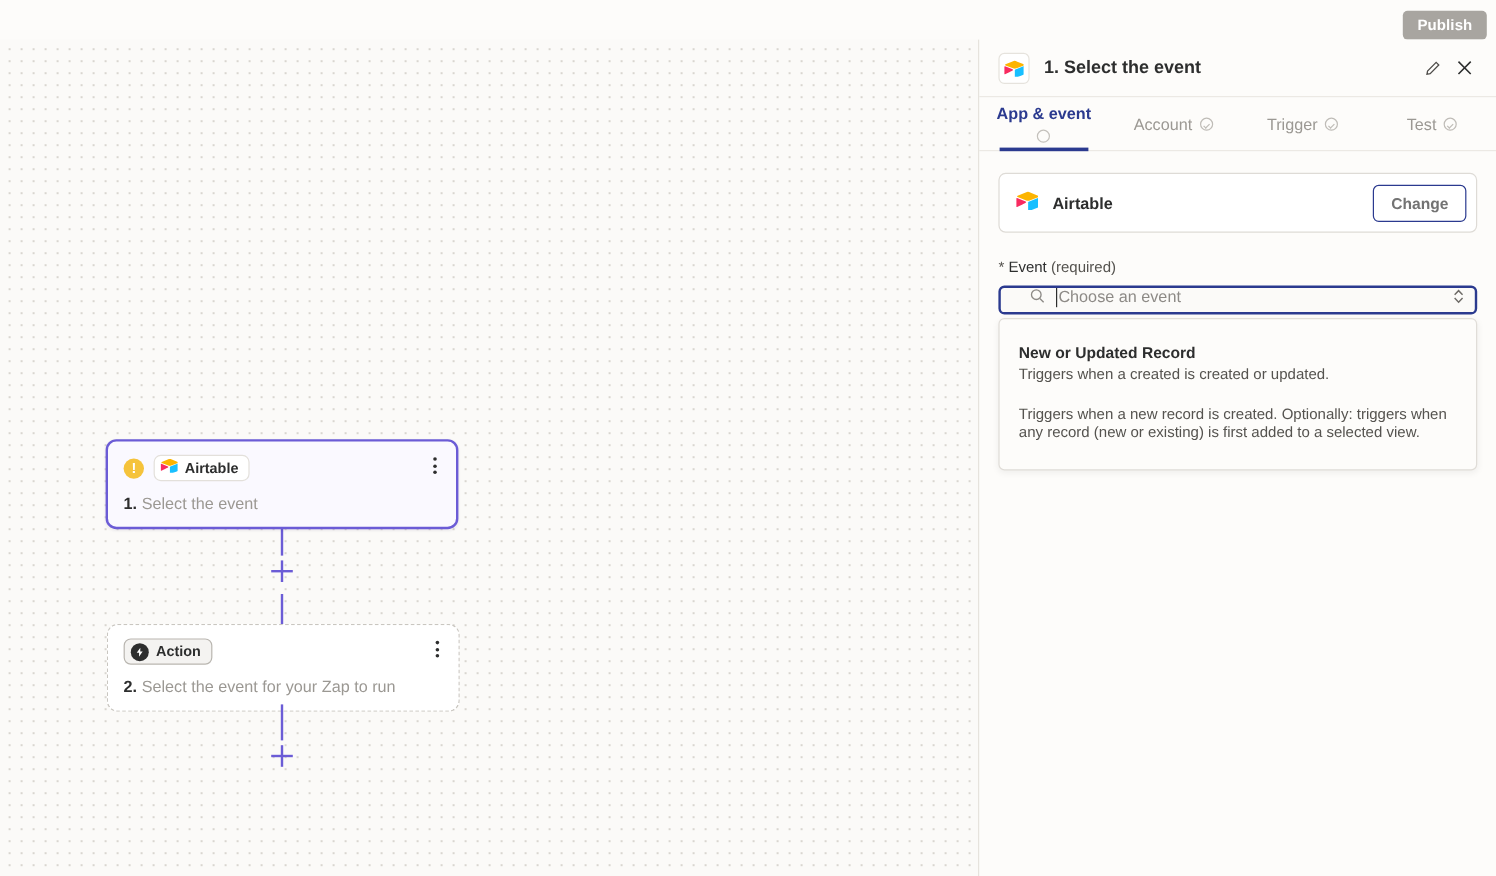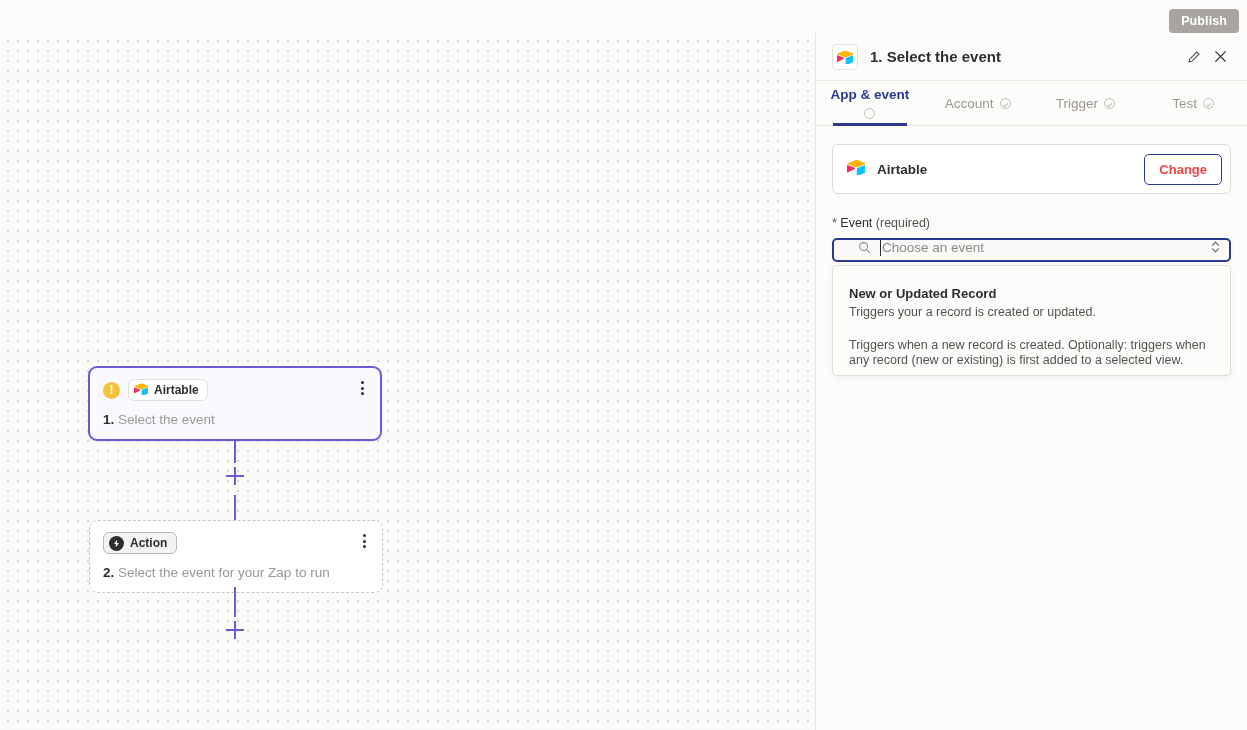--- a/index.html
+++ b/index.html
@@ -213,21 +213,21 @@
     padding: 0 8px 0 14px;
   }
   .app-card-name {
     margin-left: 12px;
     font-size: 13.5px; font-weight: 700; color: #2d2e2e;
     flex: 1 1 auto;
   }
   .change-btn {
     background: #ffffff;
     border: 1.5px solid #2b3a8f;
-    color: #ef4444;
+    color: #737373;
     border-radius: 5px;
     font-size: 13px; font-weight: 700;
     font-family: "Liberation Sans", sans-serif;
     padding: 7px 14px;
     cursor: pointer;
     margin-left: 36px;
   }
 
   .field-label {
     margin-top: 22px;
@@ -257,21 +257,21 @@
     font-size: 13.5px; color: #8d8a86;
     flex: 1 1 auto;
   }
 
   .dropdown {
     margin-top: 3px;
     background: #fdfcfa;
     border: 1px solid #e0ddd8;
     border-radius: 5px;
     box-shadow: 0 2px 6px rgba(0,0,0,.06);
-    padding: 14px 0 0 0;
+    padding: 14px 0 16px 0;
   }
   .dd-item { padding: 6px 16px 8px 16px; cursor: pointer; }
   .dd-title { font-size: 13px; font-weight: 700; color: #2d2e2e; }
   .dd-desc {
     margin-top: 4px;
     font-size: 12.5px; color: #55534f; line-height: 1.18;
   }
 </style>
 </head>
 <body>
@@ -414,21 +414,21 @@
         <svg width="11" height="14" viewBox="0 0 11 14" fill="none" stroke="#6e6b67" stroke-width="1.2">
           <path d="M2.2 5.6 5.5 2.2 8.8 5.6"></path>
           <path d="M2.2 8.4 5.5 11.8 8.8 8.4"></path>
         </svg>
       </span>
     </div>
 
     <div class="dropdown">
       <div class="dd-item">
         <div class="dd-title">New or Updated Record</div>
-        <div class="dd-desc">Triggers your a record is created or updated.</div>
+        <div class="dd-desc">Triggers when a created is created or updated.</div>
       </div>
       <div class="dd-item">
         <div class="dd-desc">Triggers when a new record is created. Optionally: triggers when any record (new or existing) is first added to a selected view.</div>
       </div>
     </div>
 
   </div>
 </div>
 
 </body></html>

